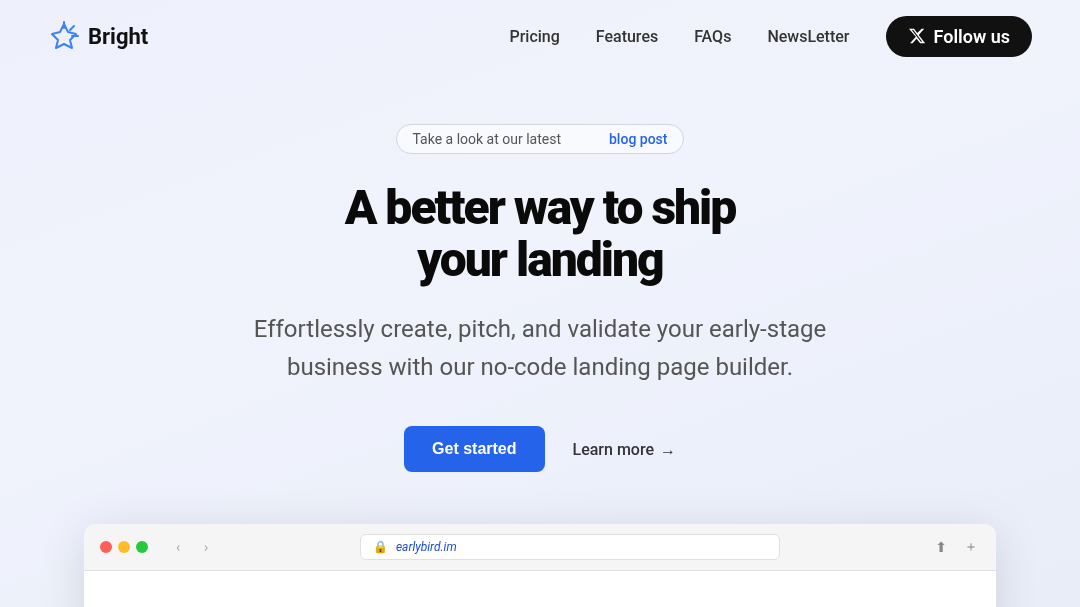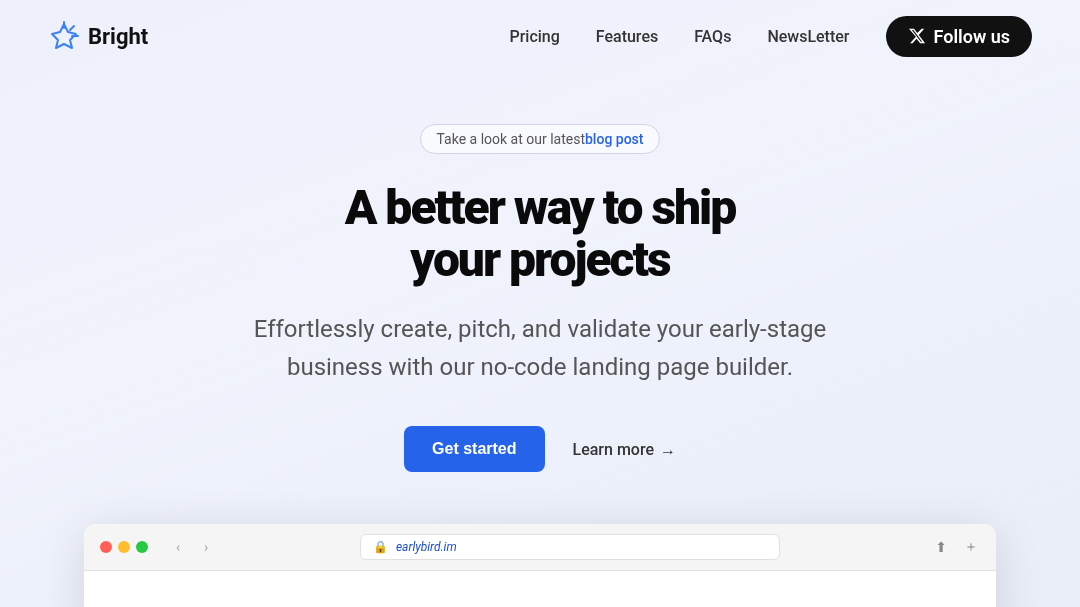--- a/index.html
+++ b/index.html
@@ -93,20 +93,21 @@
       font-size: 14px;
       color: #555;
       background: rgba(255,255,255,0.6);
       margin-bottom: 28px;
     }
 
     .blog-badge a {
       color: #2563eb;
       text-decoration: none;
       font-weight: 500;
+      padding-left: 48px;
     }
 
     .hero-title {
       font-size: 48px;
       font-weight: 900;
       line-height: 1.08;
       color: #0a0a0a;
       letter-spacing: -2px;
       max-width: 750px;
       margin-bottom: 24px;
@@ -276,21 +277,21 @@
 </nav>
 
 <section class="hero">
   <div class="blog-badge">
     <span>Take a look at our latest </span>
       <a href="#">blog post</a>
   </div>
 
   <h1 class="hero-title">
     <span>A better way to ship</span><br>
-    <span>your projects</span>
+    <span>your landing</span>
   </h1>
 
   <p class="hero-subtitle">Effortlessly create, pitch, and validate your early-stage business with our no-code landing page builder.</p>
 
   <div class="hero-actions">
     <button class="get-started-btn">Get started</button>
     <a class="learn-more-link" href="#">
       <span>Learn more</span>
       <span>→</span>
     </a>

